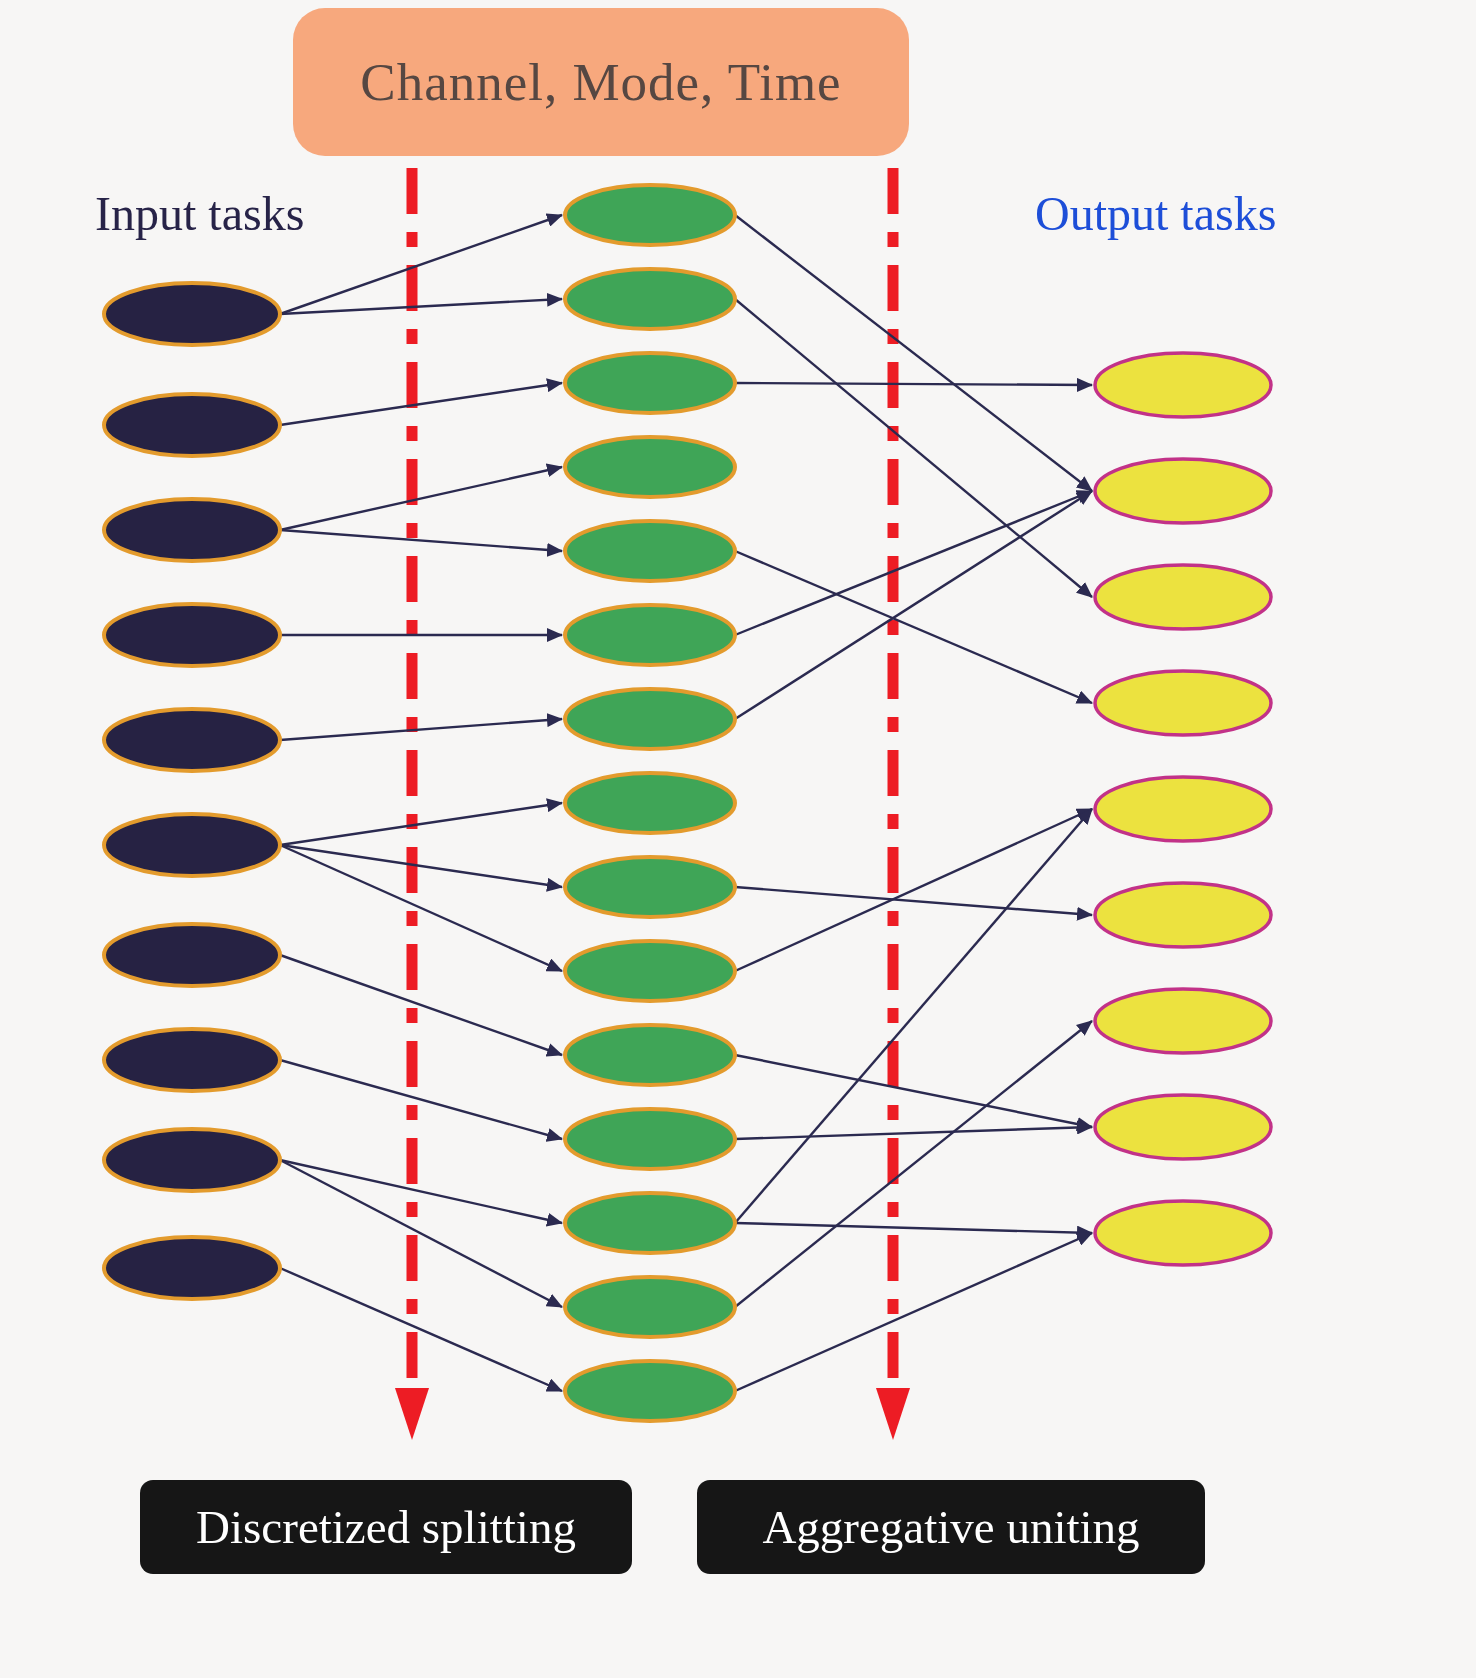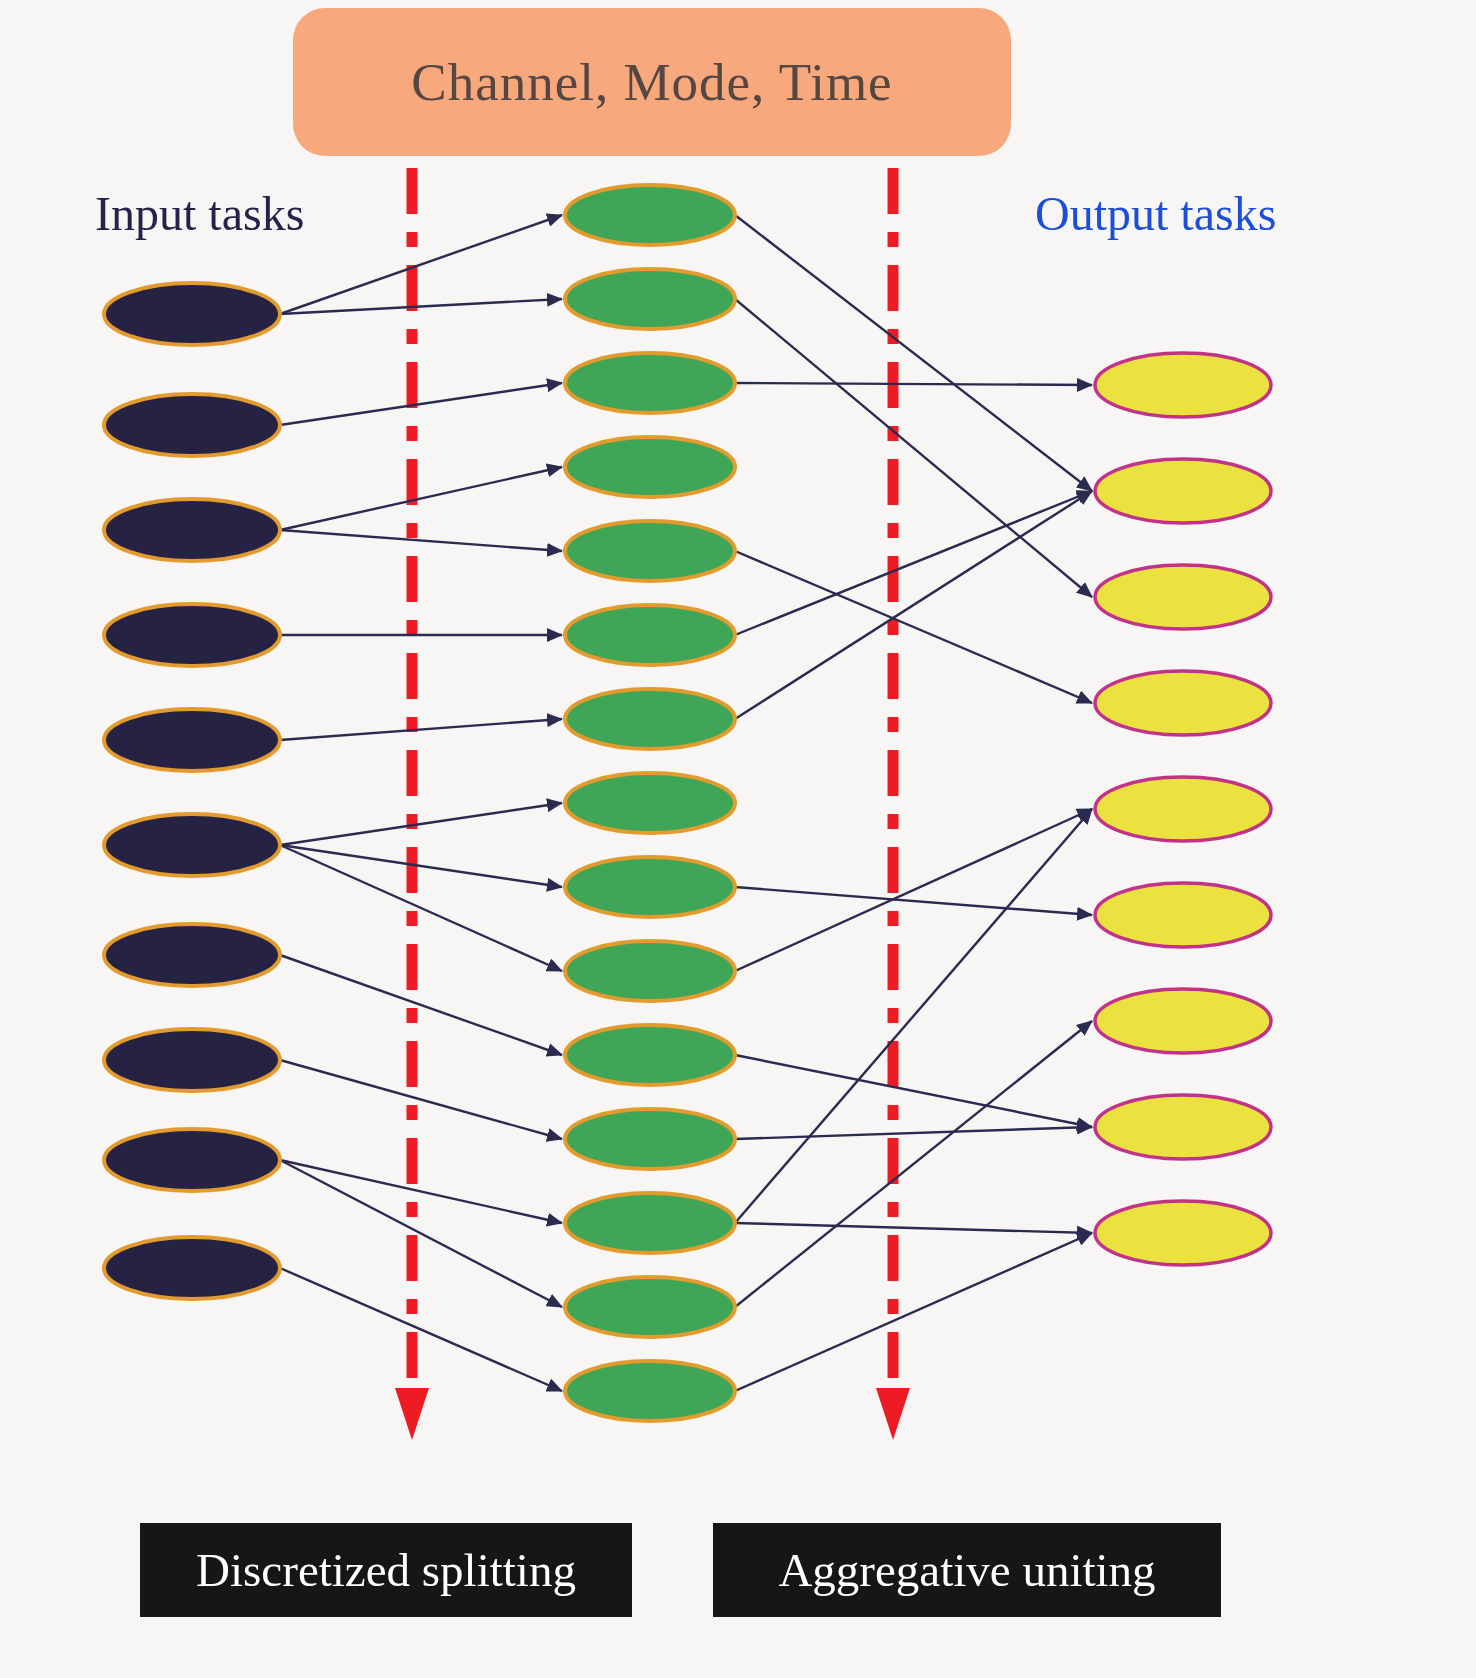--- a/index.html
+++ b/index.html
@@ -12,48 +12,49 @@
     overflow:hidden;
   }
   .diagram-svg{
     position:absolute;
     left:0;top:0;
     width:1476px;height:1678px;
   }
   .banner{
     position:absolute;
     left:293px;top:8px;
-    width:718px;height:148px;
+    width:616px;height:148px;
     background:#f7a87d;
     border-radius:32px;
     display:flex;align-items:center;justify-content:center;
     font-size:53px;
     color:#564742;
     letter-spacing:1px;
   }
   .col-label{
     position:absolute;
     top:186px;
     font-size:48px;
     white-space:nowrap;
   }
   .input-label{left:95px;color:#272348;text-align:right;}
   .output-label{left:1035px;color:#1d4ed8;}
   .bottom-box{
     position:absolute;
-    top:1523px;
+    top:1480px;
     height:94px;
     background:#161616;
     color:#ffffff;
     display:flex;align-items:center;justify-content:center;
     font-size:47px;
     white-space:nowrap;
+    border-radius:13px;
   }
   .box-split{left:140px;width:492px;}
-  .box-unite{left:697px;width:508px;margin-left:16px;}
+  .box-unite{left:697px;width:508px;}
 </style>
 </head>
 <body>
 
 <div class="stage">
 
   <svg class="diagram-svg" id="diagram-svg" viewBox="0 0 1476 1678" xmlns="http://www.w3.org/2000/svg">
     <defs>
       <marker id="navy-arrowhead" markerUnits="userSpaceOnUse" markerWidth="18" markerHeight="14" refX="15" refY="7" orient="auto">
         <path d="M0,0 L16,7 L0,14 z" fill="#2b2a50"></path>

